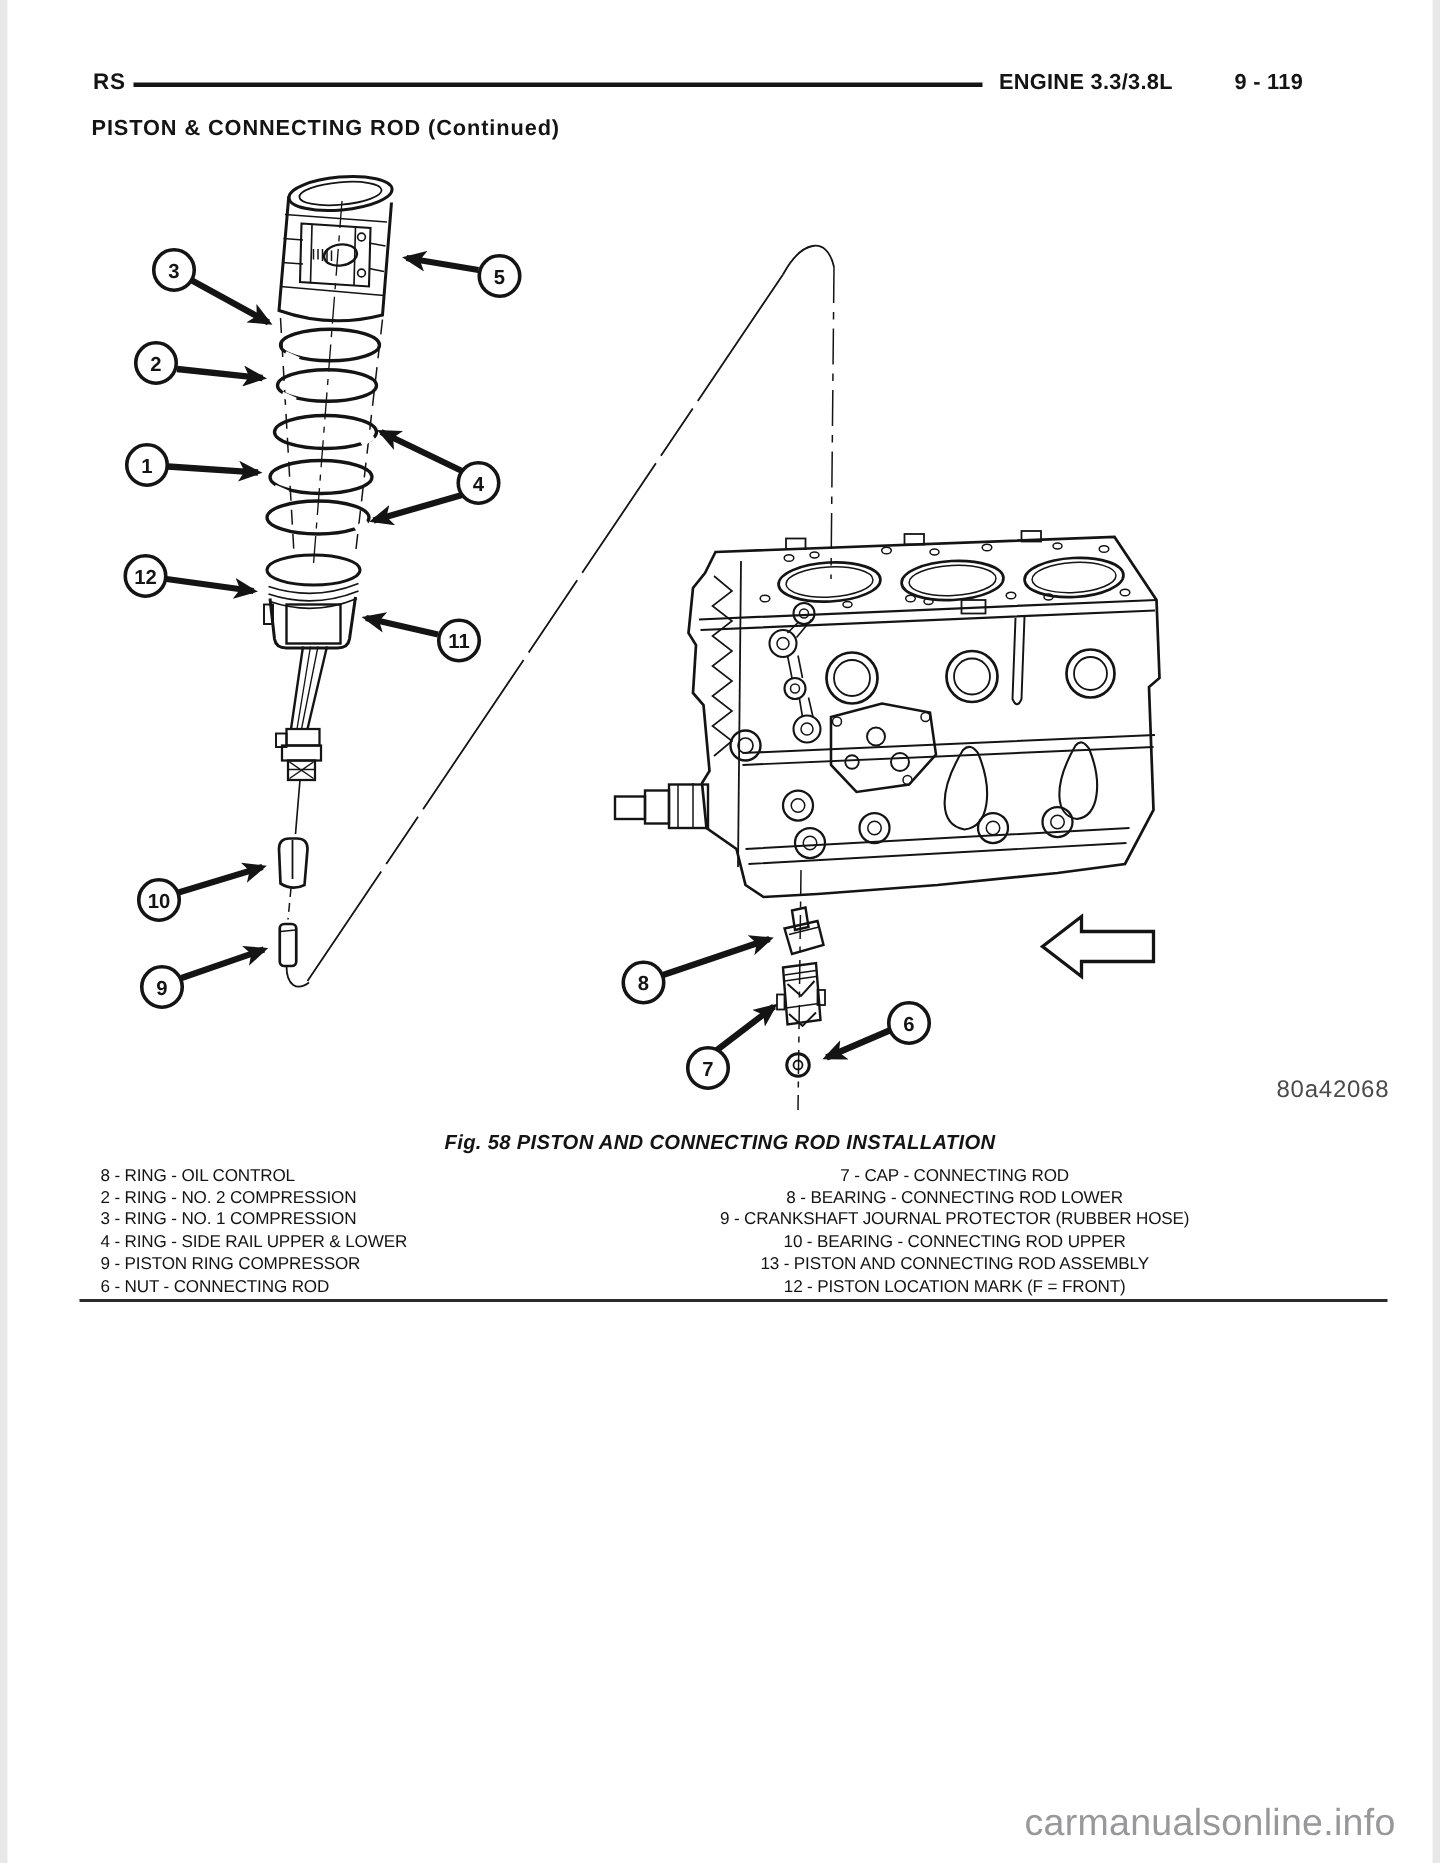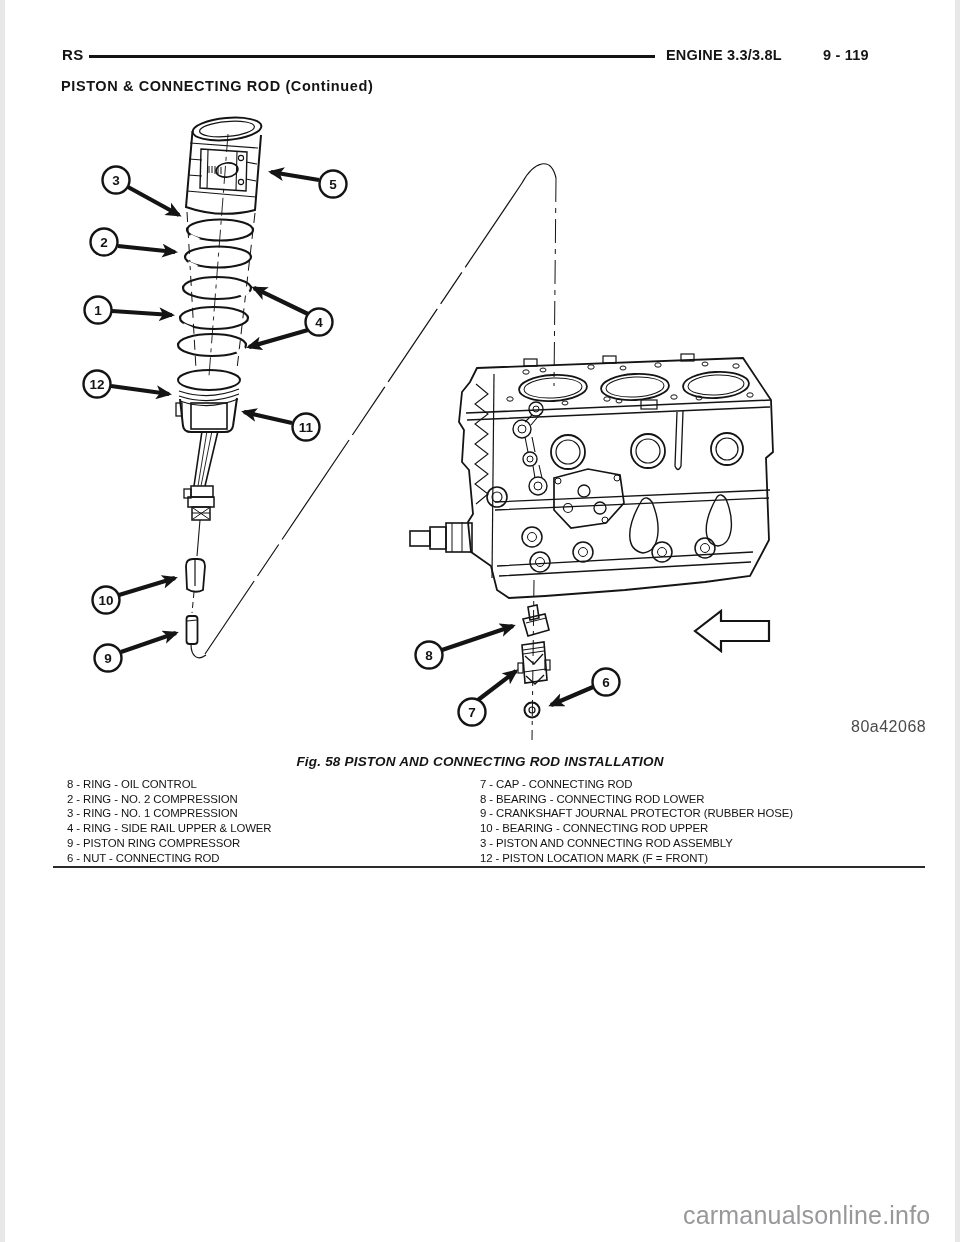--- a/index.html
+++ b/index.html
@@ -13,21 +13,21 @@
   .hdr-line{left:84px;top:55px;width:566px;height:3px;background:#141414;}
   .hdr-engine{left:661px;top:47px;font-size:14.5px;font-weight:bold;letter-spacing:.2px;}
   .hdr-page{left:818px;top:47px;font-size:14.5px;font-weight:bold;letter-spacing:.2px;}
   .section-title{left:56px;top:78px;font-size:14.5px;font-weight:bold;letter-spacing:.6px;}
   .diagram-svg{left:0;top:95px;width:960px;height:655px;}
   .img-code{left:806px;top:718px;font-size:16px;color:#4a4a4a;letter-spacing:.5px;margin-left:40px;}
   .fig-caption{left:0;right:0;top:754px;text-align:center;font-size:13.5px;
     font-weight:bold;font-style:italic;letter-spacing:.2px;}
   .legend-col{top:777px;font-size:11.4px;line-height:14.7px;letter-spacing:-.1px;}
   .legend-left{left:62px;}
-  .legend-right{left:475px;}
+  .legend-right{left:475px;text-align:center;}
   .legend-item{white-space:nowrap;}
   .bottom-rule{left:48px;top:866px;width:872px;height:2px;background:#2b2b2b;}
   .watermark{left:678px;top:1201px;font-size:25px;color:#98989a;letter-spacing:.2px;}
   svg .ln{stroke:#141414;fill:none;}
   svg text.co{font-family:"Liberation Sans",sans-serif;font-weight:bold;font-size:13.5px;fill:#141414;}
 </style>
 </head>
 <body>
 
 <div class="page">
@@ -311,21 +311,21 @@
     <div class="legend-item">3 - RING - NO. 1 COMPRESSION</div>
     <div class="legend-item">4 - RING - SIDE RAIL UPPER &amp; LOWER</div>
     <div class="legend-item">9 - PISTON RING COMPRESSOR</div>
     <div class="legend-item">6 - NUT - CONNECTING ROD</div>
   </div>
   <div class="abs legend-col legend-right">
     <div class="legend-item">7 - CAP - CONNECTING ROD</div>
     <div class="legend-item">8 - BEARING - CONNECTING ROD LOWER</div>
     <div class="legend-item">9 - CRANKSHAFT JOURNAL PROTECTOR (RUBBER HOSE)</div>
     <div class="legend-item">10 - BEARING - CONNECTING ROD UPPER</div>
-    <div class="legend-item">3 - PISTON AND CONNECTING ROD ASSEMBLY</div>
+    <div class="legend-item">13 - PISTON AND CONNECTING ROD ASSEMBLY</div>
     <div class="legend-item">12 - PISTON LOCATION MARK (F = FRONT)</div>
   </div>
 
   <div class="abs bottom-rule"></div>
 
   <div class="abs watermark">carmanualsonline.info</div>
 
 </div>
 
 </body></html>

